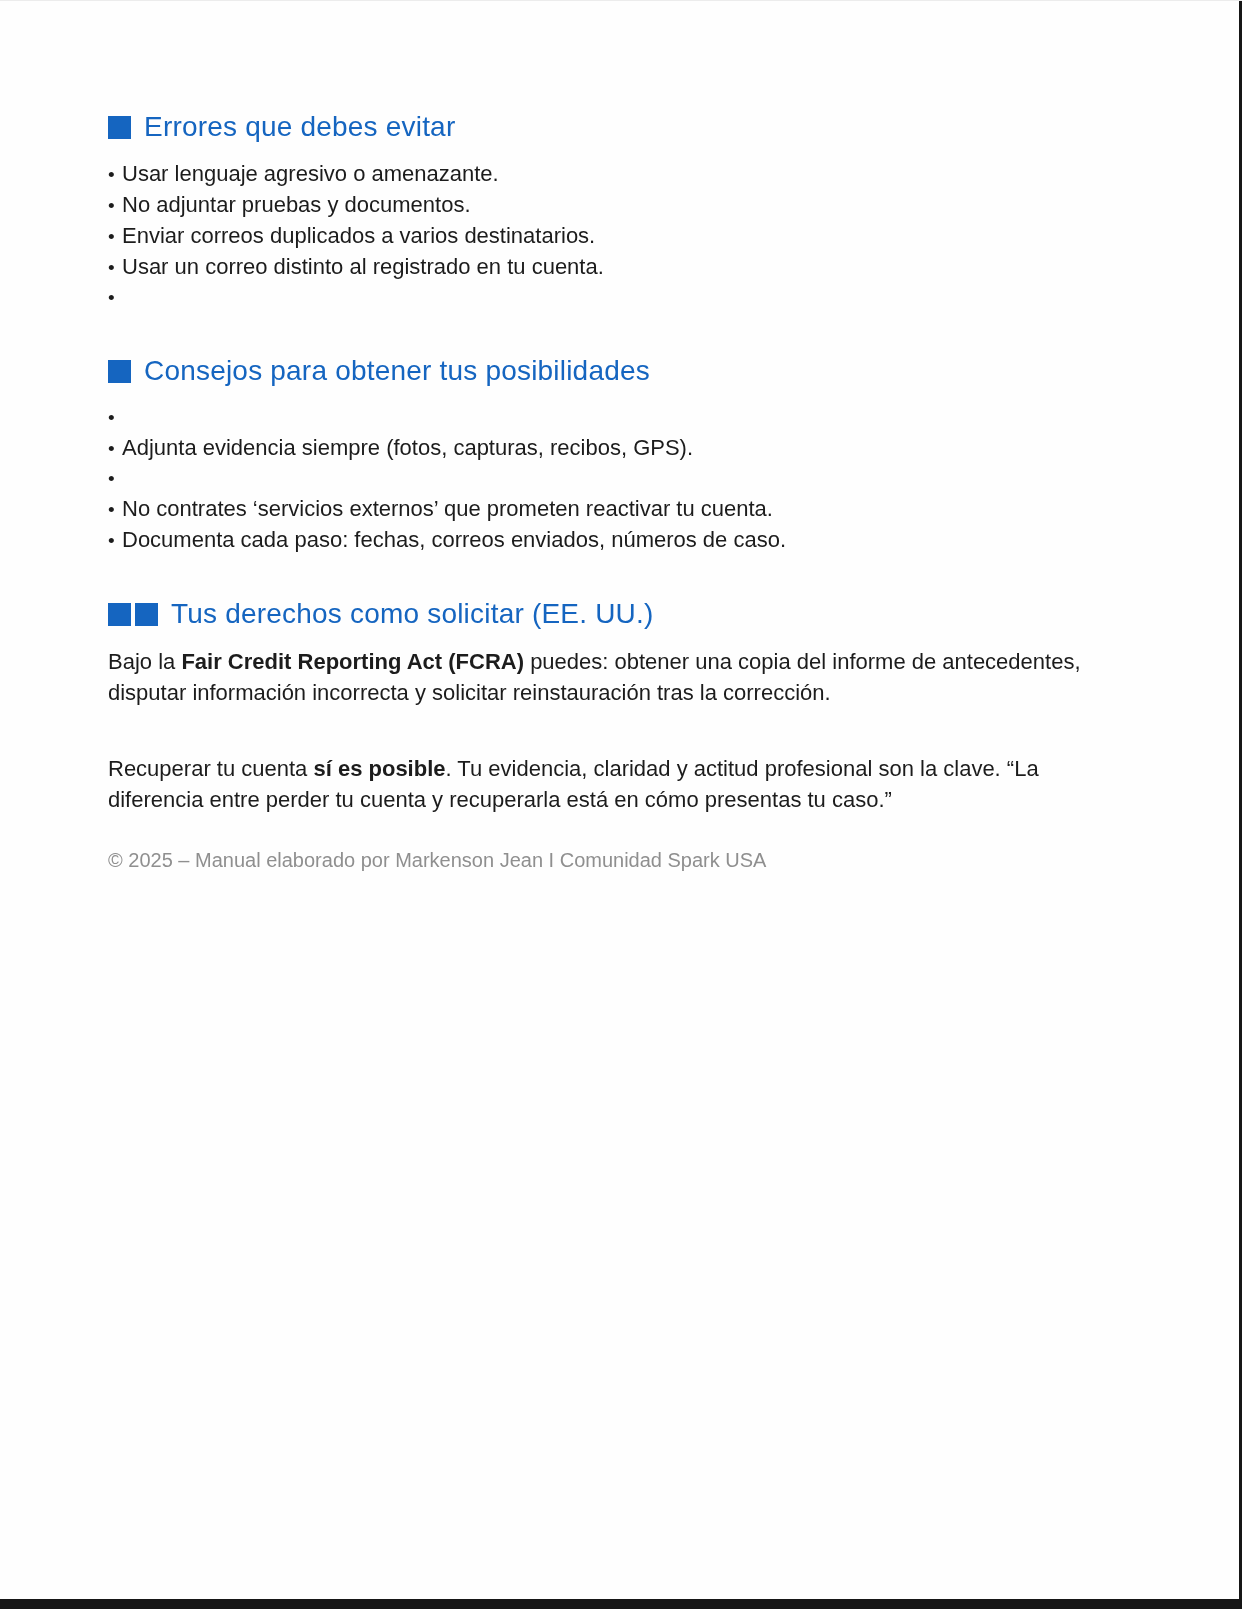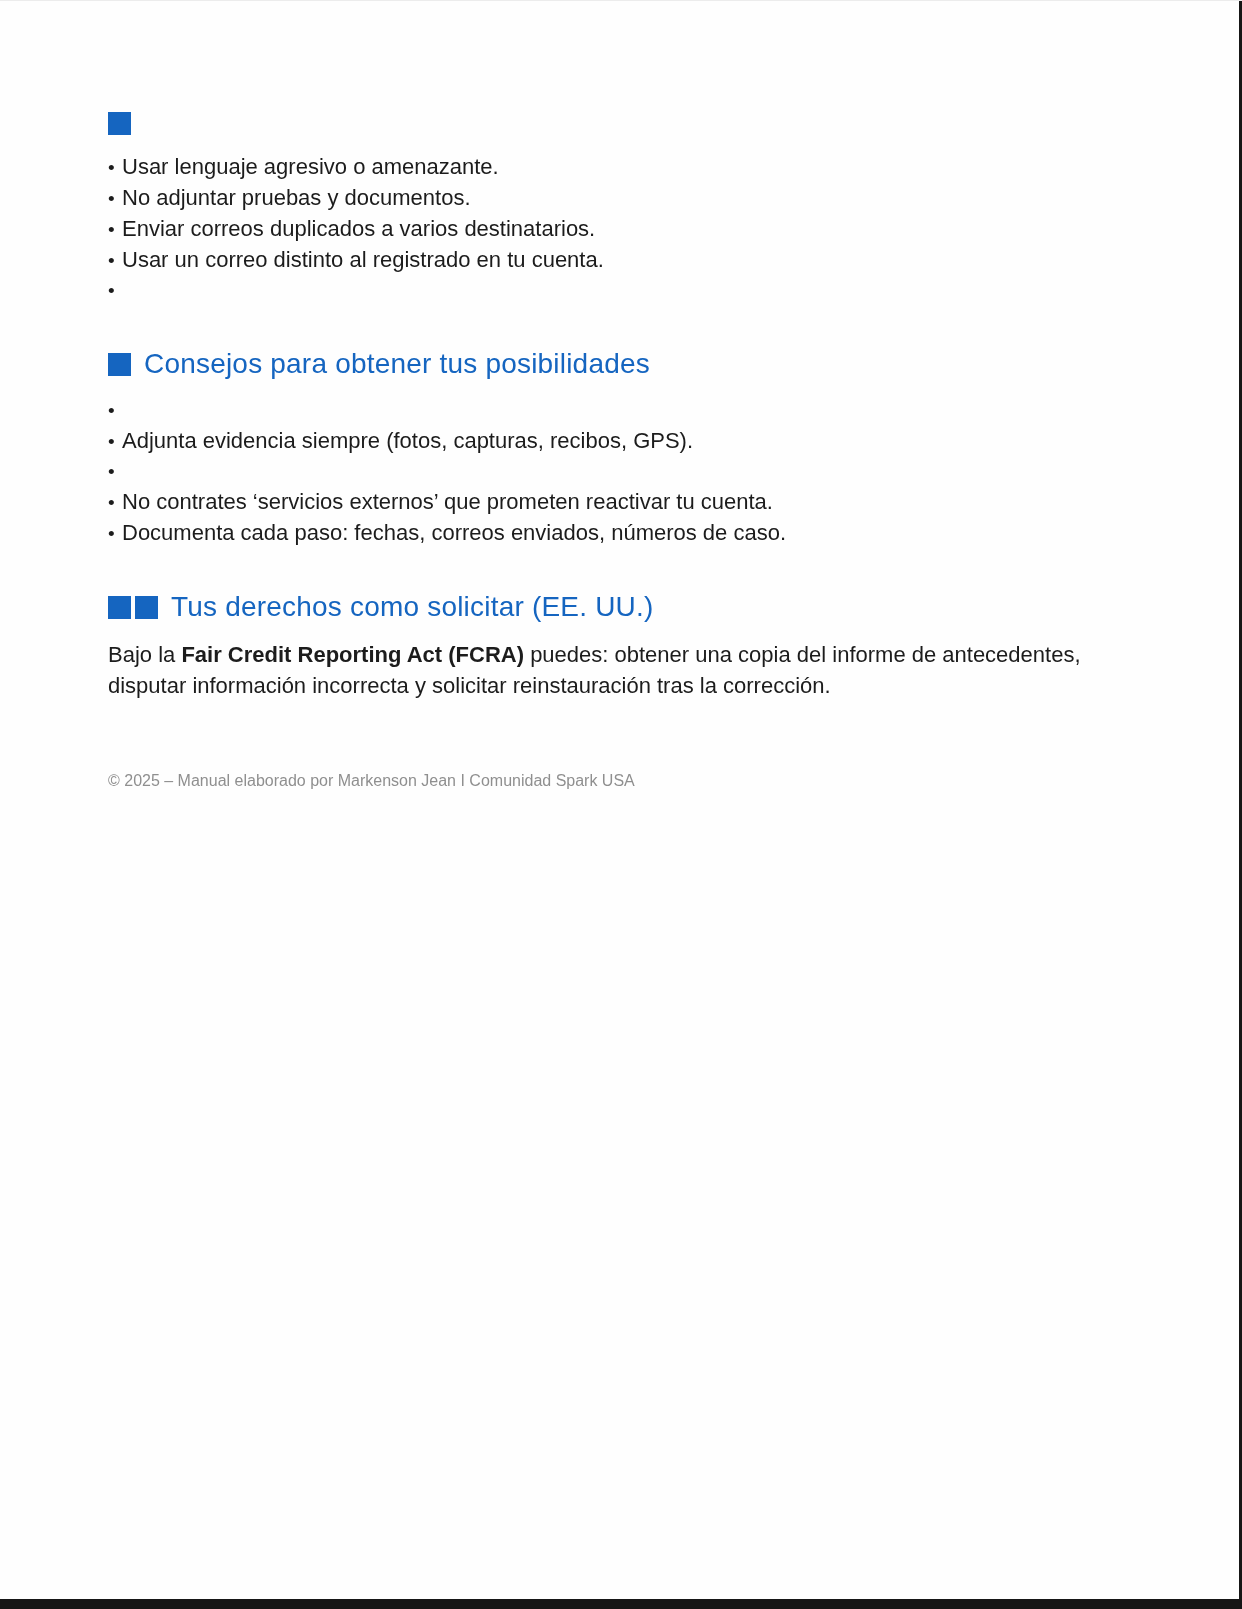--- a/index.html
+++ b/index.html
@@ -74,40 +74,41 @@
     color: #1c1c1c;
   }
   p.body-par {
     margin: 0;
     color: #1c1c1c;
     font-size: 22px;
     line-height: 31px;
     max-width: 1015px;
   }
   p.body-par b { font-weight: 700; }
-  .sec-derechos p.body-par { margin-bottom: 67px; }
+  .sec-derechos p.body-par { margin-bottom: 45px; }
   .sec-conclusion p.body-par { margin-bottom: 32px; }
   p.footer-note {
     margin: 0;
     color: #8f8f8f;
-    font-size: 16px;
+    font-size: 20px;
     line-height: 26px;
   }
 </style>
 </head>
 <body>
 
 <div class="page">
   <main class="content">
 
     <section>
       <h2 class="sec-heading">
         <span class="markers">
           <span class="marker"></span>
         </span>
+        <span>Errores que debes evitar</span>
       </h2>
       <ul class="bullets">
         <li>
           <span class="bullet-dot">•</span>
           <span>Usar lenguaje agresivo o amenazante.</span>
         </li>
         <li>
           <span class="bullet-dot">•</span>
           <span>No adjuntar pruebas y documentos.</span>
         </li>
@@ -159,20 +160,21 @@
         <span class="markers">
           <span class="marker"></span>
           <span class="marker"></span>
         </span>
         <span>Tus derechos como solicitar (EE. UU.)</span>
       </h2>
       <p class="body-par"><span>Bajo la </span><b>Fair Credit Reporting Act (FCRA)</b><span> puedes: obtener una copia del informe de antecedentes, disputar información incorrecta y solicitar reinstauración tras la corrección.</span></p>
     </section>
 
     <section class="sec-conclusion">
+      <p class="body-par"><span>Recuperar tu cuenta </span><b>sí es posible</b><span>. Tu evidencia, claridad y actitud profesional son la clave. “La diferencia entre perder tu cuenta y recuperarla está en cómo presentas tu caso.”</span></p>
     </section>
 
     <p class="footer-note">© 2025 – Manual elaborado por Markenson Jean I Comunidad Spark USA</p>
 
   </main>
 
   <div class="edge-right"></div>
   <div class="edge-bottom"></div>
 </div>
 

